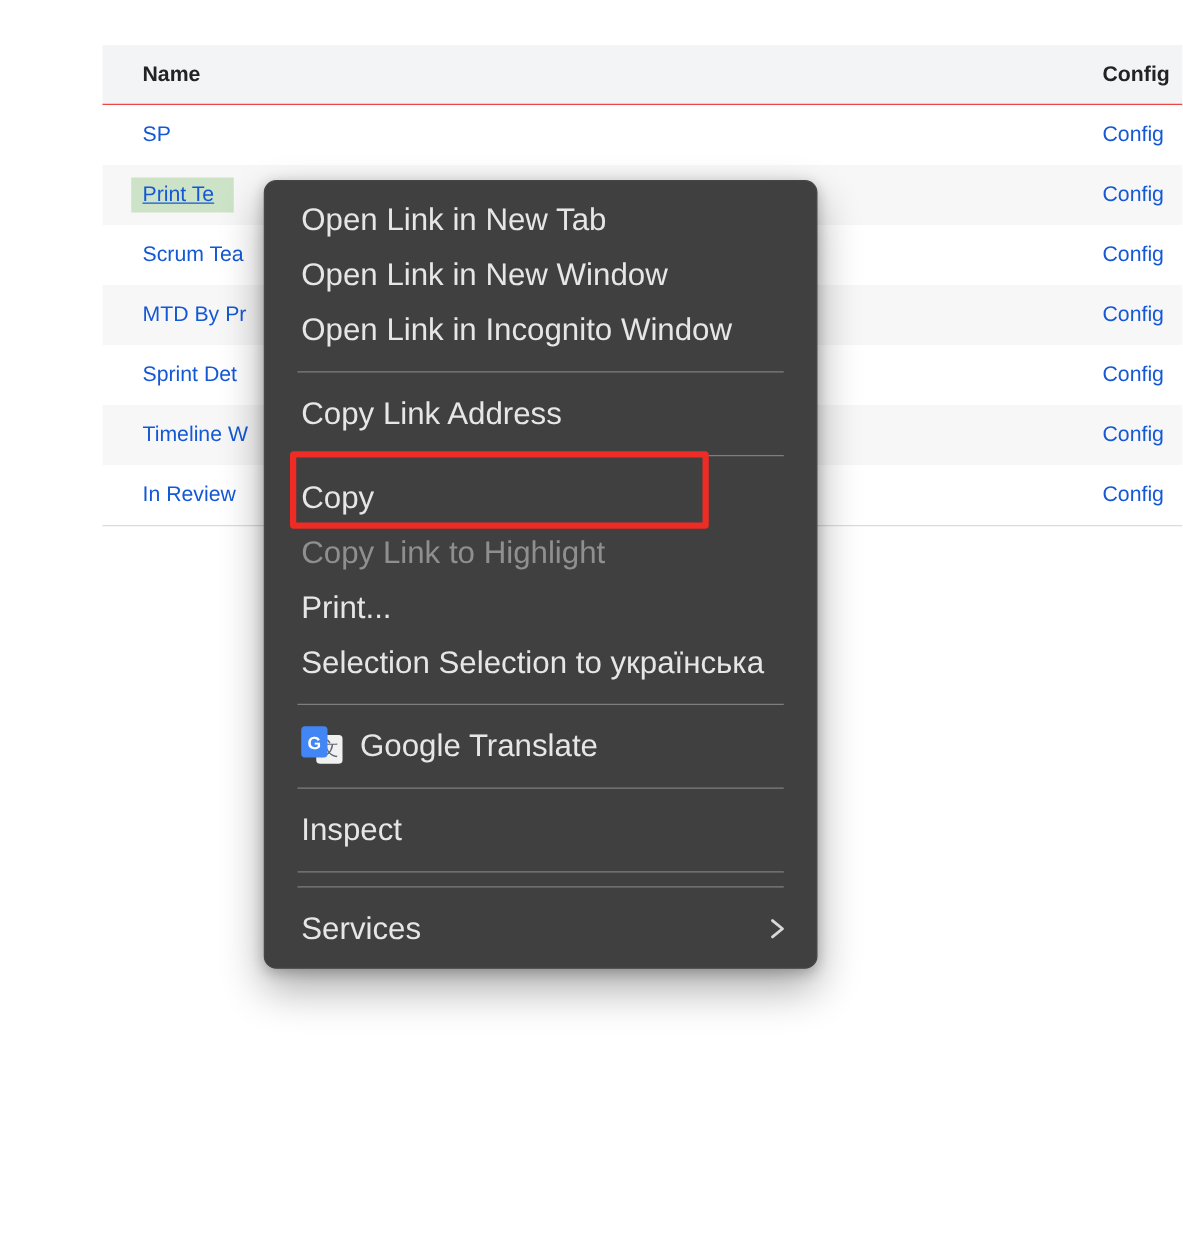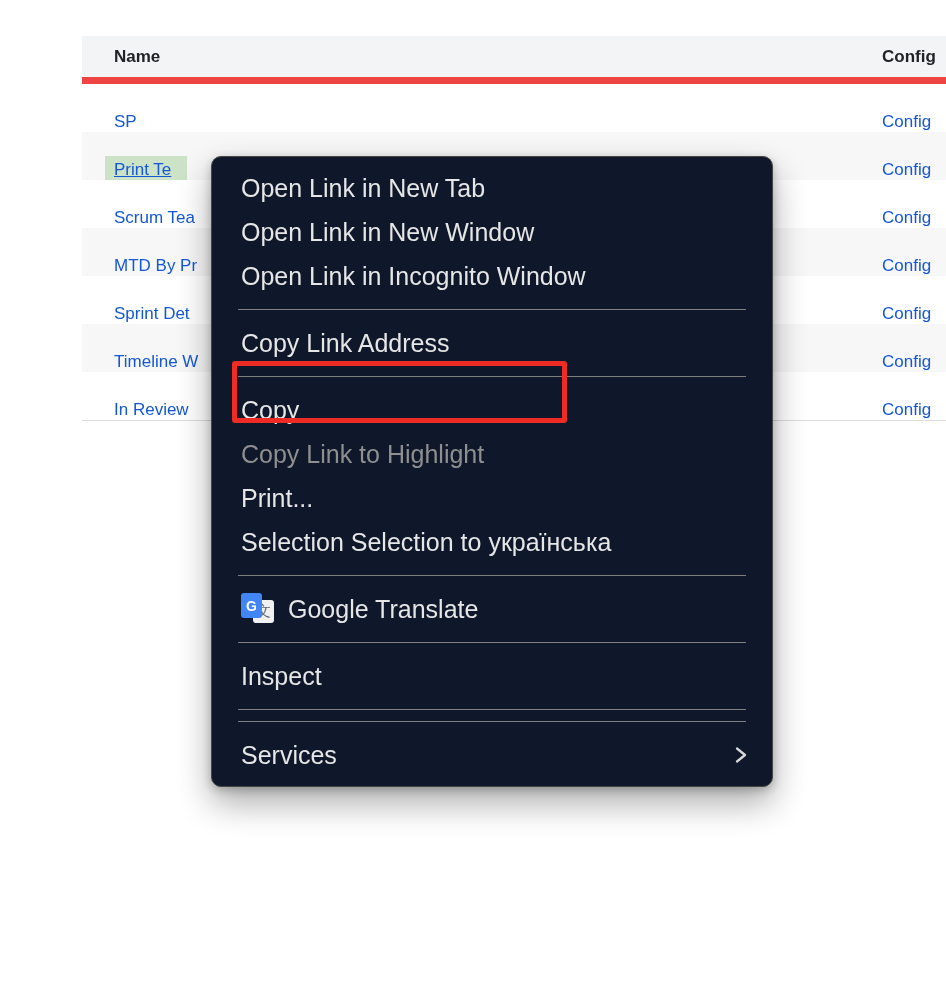--- a/index.html
+++ b/index.html
@@ -3,35 +3,35 @@
 <meta charset="utf-8">
 <style>
   * { margin:0; padding:0; box-sizing:border-box; }
   html,body { width:946px; height:998px; background:#ffffff; overflow:hidden;
               font-family:"Liberation Sans", sans-serif; }
   .stage { position:relative; width:946px; height:998px; background:#fff; }
 
   
   .report-table { position:absolute; left:82px; top:36px; width:864px;
                   border-bottom:1px solid #dcdcdc; }
-  .t-header { height:48px; background:#f3f4f5; border-bottom:7px solid #ef4444;
+  .t-header { height:48px; background:#f3f4f5; border-bottom:1px solid #ef4444;
               position:relative; display:flex; align-items:center; }
   .t-header .col-name { font-size:17px; font-weight:700; color:#212326; padding-left:32px; }
   .t-header .col-config { position:absolute; left:800px; font-size:17px; font-weight:700; color:#212326; white-space:nowrap; }
-  .t-row { height:48px; position:relative; display:flex; align-items:flex-end; background:#fff; }
+  .t-row { height:48px; position:relative; display:flex; align-items:center; background:#fff; }
   .t-row.striped { background:#f7f7f8; }
   .t-row .name-cell { padding-left:32px; font-size:17px; white-space:nowrap; }
   .t-row a, .config-link { color:#1458d5; text-decoration:none; font-size:17px; cursor:pointer; }
   .t-row .config-cell { position:absolute; left:800px; white-space:nowrap; }
   .name-link.selected { background:#cde3c8; text-decoration:underline;
                         padding:4px 16px 5px 9px; margin-left:-9px; }
 
   
-  .context-menu { position:absolute; left:211px; top:156px; width:562px;
-                  background:#0f172a; border:1px solid #464646; border-radius:10px;
+  .context-menu { position:absolute; left:211px; top:144px; width:443px;
+                  background:#404040; border:1px solid #464646; border-radius:10px;
                   padding:9px 0; z-index:5;
                   box-shadow:0 16px 34px rgba(0,0,0,.33), 0 3px 10px rgba(0,0,0,.22); }
   .menu-item { height:44px; display:flex; align-items:center;
                padding:0 24px 0 29px; font-size:25px; color:#e6e6e6;
                white-space:nowrap; cursor:default; }
   .menu-item.disabled { color:#8f8f8f; }
   .menu-sep { height:1px; background:#7e7e7e; margin:11px 26px; }
   .submenu-arrow { margin-left:auto; display:flex; align-items:center; }
   .gt-icon { position:relative; width:34px; height:32px; margin-right:13px; flex:0 0 auto; }
   .gt-icon .gt-white { position:absolute; left:12px; top:7px; width:21px; height:23px;

